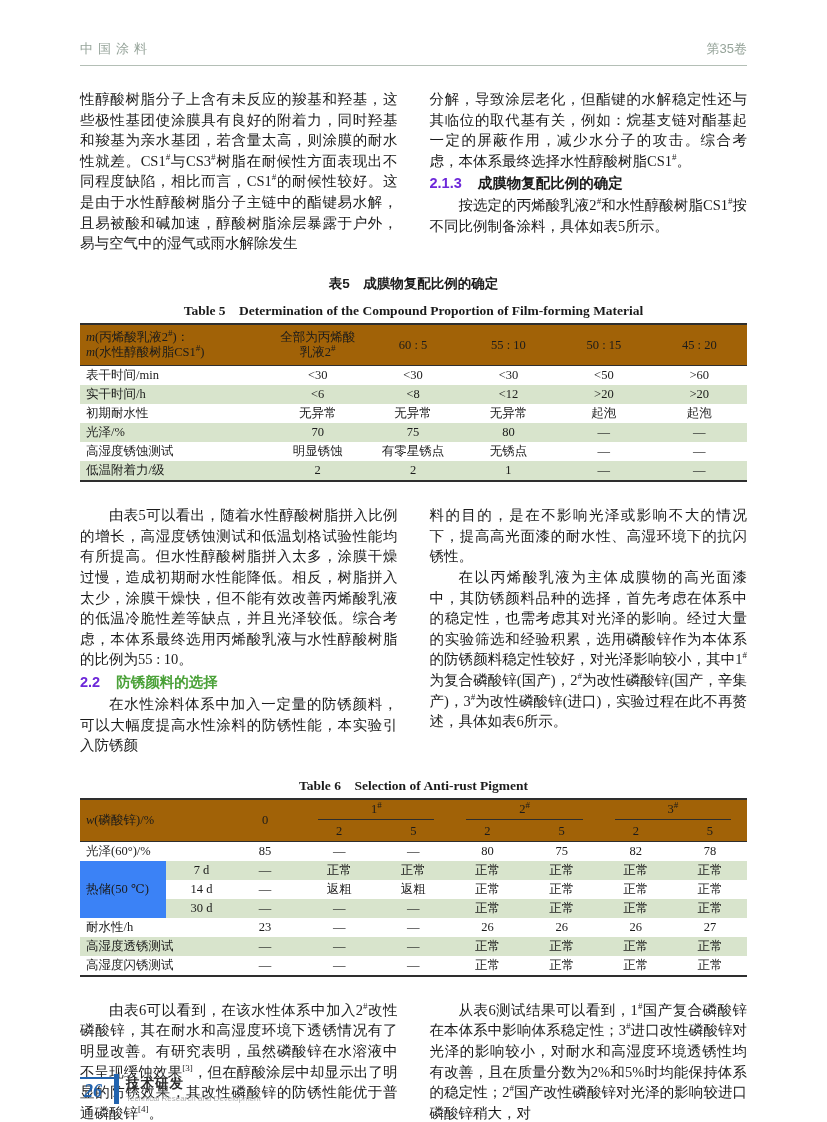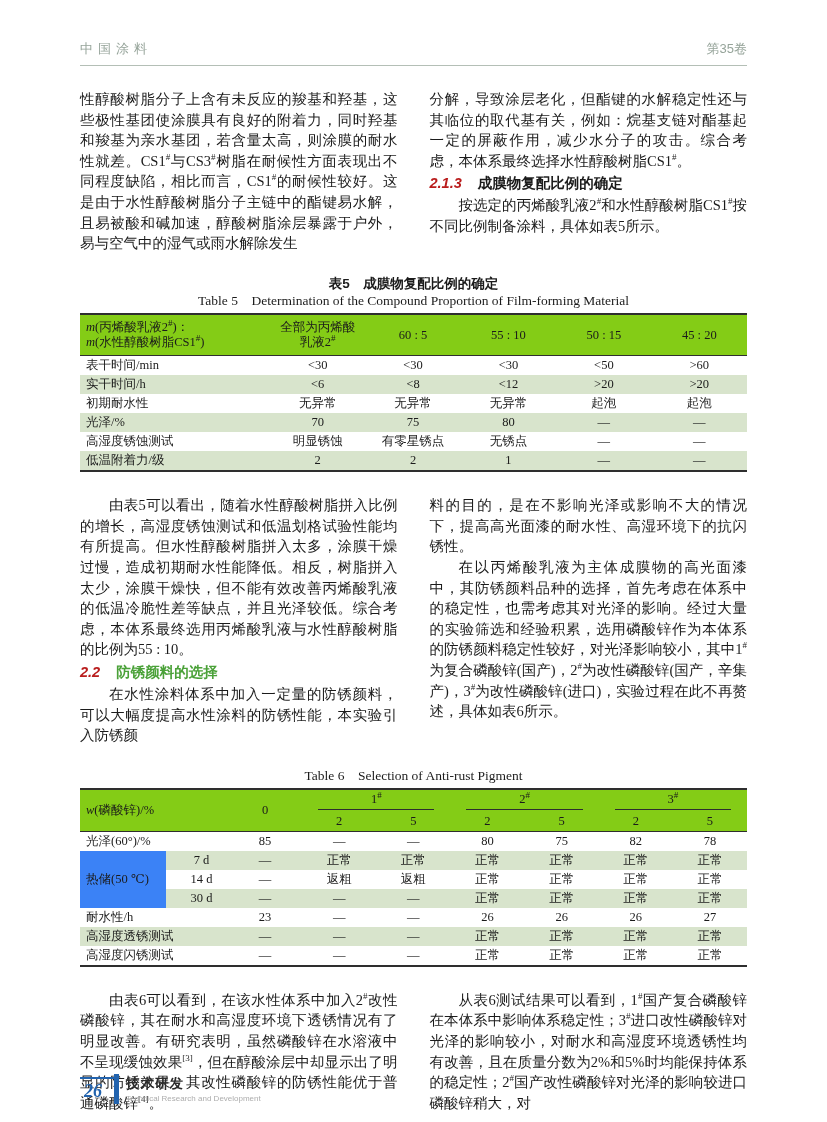--- a/index.html
+++ b/index.html
@@ -28,41 +28,41 @@
   p.para {
     font-size: 14.5px; line-height: 20.6px;
     text-align: justify; text-justify: inter-ideograph;
   }
   p.indent { text-indent: 2em; }
   sup { font-size: 9px; line-height: 0; vertical-align: super; }
   .sec-heading {
     font-family: "Liberation Sans", "DejaVu Sans", sans-serif;
     font-weight: bold; font-size: 14.5px; line-height: 22px; margin: 1px 0;
   }
-  .sec-num { color: #b91c1c; margin-right: 16px; font-style: italic; }
+  .sec-num { color: #6d28d9; margin-right: 16px; }
   .sec-title-black { color: #1b1b1b; }
   .sec-title-green { color: #4aa138; }
   
   .table-block { margin-top: 21px; }
   .caption-cn {
     text-align: center; font-family: "Liberation Sans", "DejaVu Sans", sans-serif;
     font-weight: bold; font-size: 13.5px; line-height: 17px;
   }
   .caption-en {
     text-align: center; font-family: "Liberation Serif", "DejaVu Serif", serif;
-    font-weight: normal; font-size: 13.5px; line-height: 17px; margin: 0 0 4px 0;
+    font-weight: bold; font-size: 13.5px; line-height: 17px; margin: 10px 0 4px 0;
   }
   table {
     width: 100%; border-collapse: collapse; table-layout: fixed;
     font-size: 12.5px; line-height: 15px;
     border-top: 2px solid #2e2e2e; border-bottom: 2px solid #2e2e2e;
   }
   thead { border-bottom: 1px solid #2e2e2e; }
   th, td { font-weight: normal; text-align: center; vertical-align: middle; padding: 2px 3px; }
-  .t-head { background: #84cc16; margin-left: 44px; }
+  .t-head { background: #a16207; margin-left: 44px; }
   tr.stripe { background: #d8e4cc; }
   tr.plain { background: #ffffff; }
   .lbl { text-align: left; padding-left: 6px; }
   .storage-merged { background: #3b82f6; text-align: left; padding-left: 6px; }
   .sub-lbl { text-align: center; padding-left: 12px; }
   .t5 td, .t5 th { height: 17px; }
   .t5 thead th { height: 42px; }
   .gline { border-bottom: 1px solid #2e2e2e; margin: 0 13px; padding-bottom: 2px; }
   .g-sub th { padding-top: 2px; }
   

